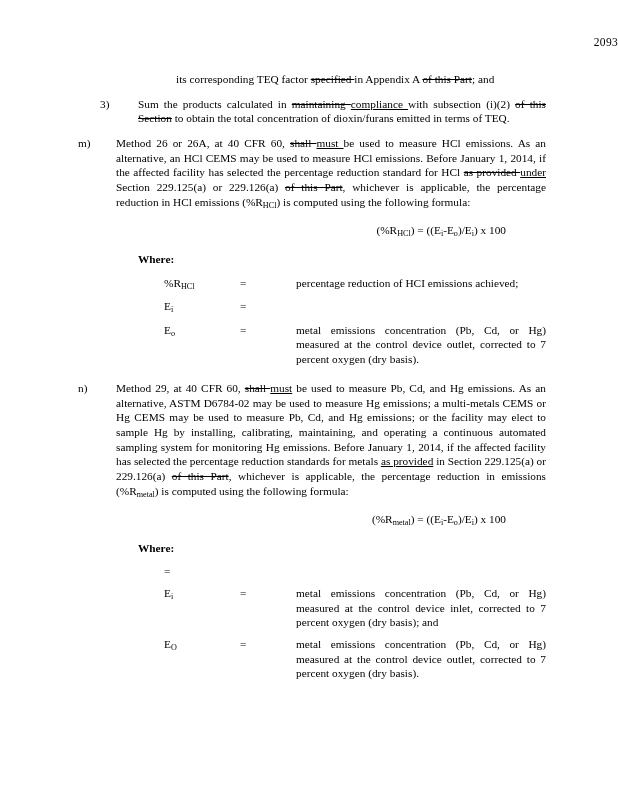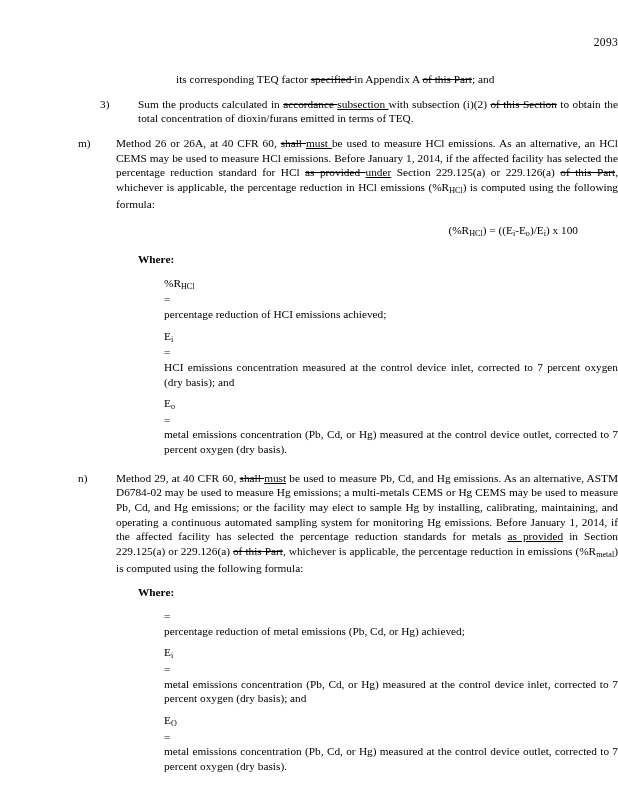--- a/index.html
+++ b/index.html
@@ -24,20 +24,21 @@
   .page-number {
     text-align: right;
     font-size: 11.5px;
     margin-top: 36px;
     margin-bottom: 0;
     letter-spacing: 0.3px;
   }
   .content {
     margin-top: 24px;
     padding-left: 78px;
+    padding-right: 72px;
     font-size: 11.3px;
     line-height: 1.30;
     text-align: justify;
   }
   
   .blk {
     display: flex;
     margin-bottom: 10px;
   }
   .blk .lbl {
@@ -70,32 +71,32 @@
     margin-bottom: 9px;
     font-weight: bold;
   }
   .deftable {
     padding-left: 86px;
     margin-bottom: 4px;
   }
   .defrow {
     display: flex;
     margin-bottom: 7px;
-    flex-direction: column;
   }
   .defrow .term {
     flex: 0 0 auto;
     width: 76px;
   }
   .defrow .eq {
     flex: 0 0 auto;
     width: 16px;
   }
   .defrow .desc {
     flex: 1 1 auto;
+    margin-left: 40px;
   }
   .strike {
     text-decoration: line-through;
   }
   .underline {
     text-decoration: underline;
   }
   sub {
     font-size: 0.72em;
     vertical-align: -0.25em;
@@ -110,21 +111,21 @@
 
   <div class="content">
 
     <div class="first-line">
       <span>its corresponding TEQ factor </span><span class="strike">specified </span><span>in Appendix A </span><span class="strike">of this Part</span><span>; and</span>
     </div>
 
     <div class="blk">
       <div class="lbl indent2">3)</div>
       <div class="bdy">
-        <span>Sum the products calculated in </span><span class="strike">accordance </span><span class="underline">subsection </span><span> with subsection (i)(2) </span><span class="strike">of this Section</span><span> to obtain the total concentration of dioxin/furans emitted in terms of TEQ.</span>
+        <span>Sum the products calculated in </span><span class="strike">maintaining </span><span class="underline">compliance </span><span> with subsection (i)(2) </span><span class="strike">of this Section</span><span> to obtain the total concentration of dioxin/furans emitted in terms of TEQ.</span>
       </div>
     </div>
 
     <div class="blk">
       <div class="lbl">m)</div>
       <div class="bdy">
         <span>Method 26 or 26A, at 40 CFR 60, </span><span class="strike">shall </span><span class="underline">must </span><span> be used to measure HCl emissions.  As an alternative, an HCl CEMS may be used to measure HCl emissions.  Before January 1, 2014, if the affected facility has selected the percentage reduction standard for HCl </span><span class="strike">as provided </span><span class="underline">under</span><span> Section 229.125(a) or 229.126(a) </span><span class="strike">of this Part</span><span>, whichever is applicable, the percentage reduction in HCl emissions (%R</span><sub>HCl</sub><span>) is computed using the following formula:</span>
       </div>
     </div>
 
@@ -136,43 +137,44 @@
 
     <div class="deftable">
       <div class="defrow">
         <div class="term"><span>%R</span><sub>HCl</sub></div>
         <div class="eq">=</div>
         <div class="desc">percentage reduction of HCI emissions achieved;</div>
       </div>
       <div class="defrow">
         <div class="term"><span>E</span><sub>i</sub></div>
         <div class="eq">=</div>
-        <div class="desc">HCI emissions concentration measured at the control device inlet, corrected to 7 percent oxygen (dry basis); and</div>
       </div>
       <div class="defrow">
         <div class="term"><span>E</span><sub>o</sub></div>
         <div class="eq">=</div>
         <div class="desc">metal emissions concentration (Pb, Cd, or Hg) measured at the control device  outlet, corrected to 7 percent oxygen (dry basis).</div>
       </div>
     </div>
 
     <div class="blk" style="margin-top:14px;">
       <div class="lbl">n)</div>
       <div class="bdy">
         <span>Method 29, at 40 CFR 60, </span><span class="strike">shall </span><span class="underline">must</span><span> be used to measure Pb, Cd, and Hg emissions.  As an alternative, ASTM D6784-02 may be used to measure Hg emissions; a multi-metals CEMS or Hg CEMS may be used to measure Pb, Cd, and Hg emissions; or the facility may elect to sample Hg by installing, calibrating, maintaining, and operating a continuous automated sampling system for monitoring Hg emissions.  Before January 1, 2014, if the affected facility has selected the percentage reduction standards for metals </span><span class="underline">as provided</span><span> in Section 229.125(a) or 229.126(a) </span><span class="strike">of this Part</span><span>, whichever is applicable, the percentage reduction in emissions (%R</span><sub>metal</sub><span>) is computed using the following formula:</span>
       </div>
     </div>
 
+    <div class="formula">
+      <span>(%R</span><sub>metal</sub><span>) = ((E</span><sub>i</sub><span>-E</span><sub>o</sub><span>)/E</span><sub>i</sub><span>) x 100</span>
+    </div>
 
     <div class="where">Where:</div>
 
     <div class="deftable">
       <div class="defrow">
         <div class="eq">=</div>
-        <div class="desc">percentage reduction of metal emissions (Pb, Cd, or Hg) achieved;</div>
       </div>
       <div class="defrow">
         <div class="term"><span>E</span><sub>i</sub></div>
         <div class="eq">=</div>
         <div class="desc">metal emissions concentration (Pb, Cd, or Hg) measured at the control device inlet, corrected to 7 percent oxygen (dry basis); and</div>
       </div>
       <div class="defrow">
         <div class="term"><span>E</span><sub>O</sub></div>
         <div class="eq">=</div>
         <div class="desc">metal emissions concentration (Pb, Cd, or Hg) measured at the control device outlet, corrected to 7 percent oxygen (dry basis).</div>

